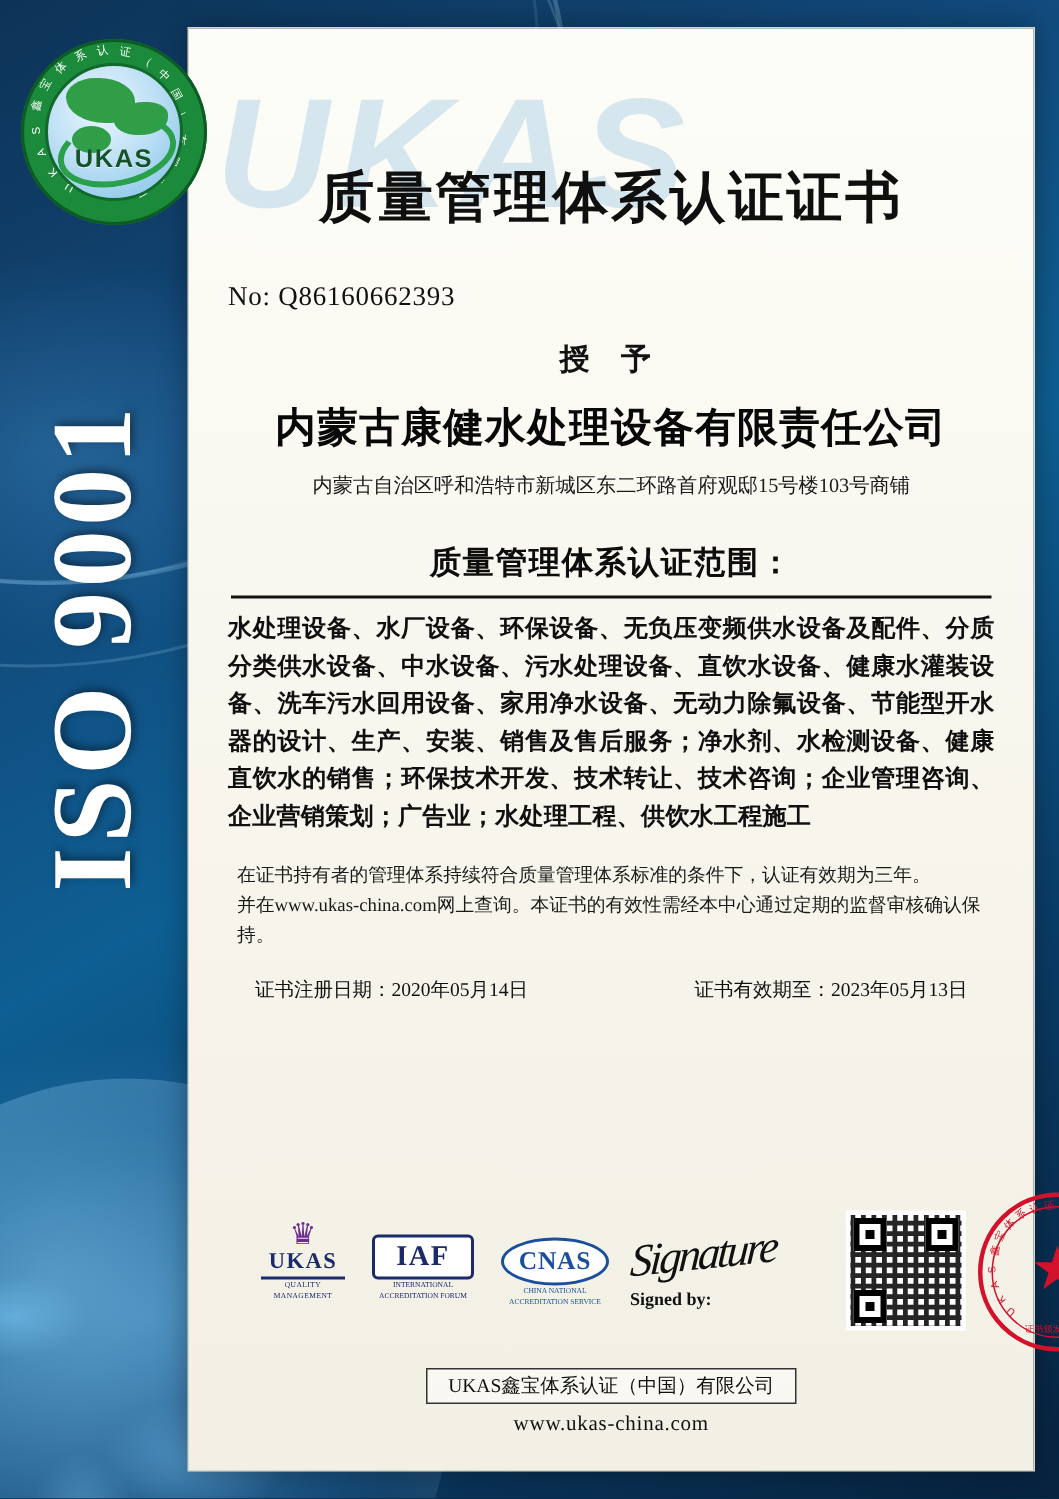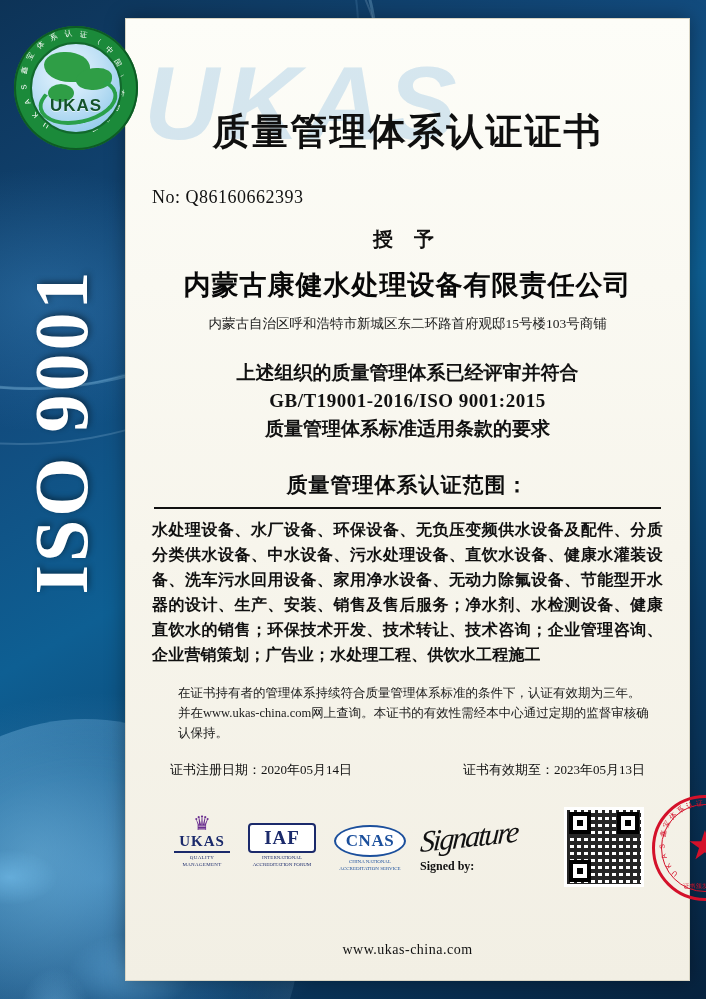--- a/index.html
+++ b/index.html
@@ -216,21 +216,20 @@
     letter-spacing: 0.2px;
   }
 
   .validity {
     margin-top: 16px;
     font-size: 12.5px;
     line-height: 20px;
     color: #1a1a1a;
     text-align: left;
     padding: 0 6px;
-    margin-left: 20px;
   }
 
   .dates {
     display: flex;
     justify-content: space-between;
     margin-top: 18px;
     padding: 0 18px;
     font-size: 13px;
     color: #111;
   }
@@ -418,25 +417,20 @@
       <span>No:</span>
       <span>Q86160662393</span>
     </div>
 
     <div class="awarded">授 予</div>
 
     <div class="company">内蒙古康健水处理设备有限责任公司</div>
 
     <div class="address">内蒙古自治区呼和浩特市新城区东二环路首府观邸15号楼103号商铺</div>
 
-    <div class="statement">
-      <div>上述组织的质量管理体系已经评审并符合</div>
-      <div class="std">GB/T19001-2016/ISO 9001:2015</div>
-      <div>质量管理体系标准适用条款的要求</div>
-    </div>
 
     <div class="scope-title">质量管理体系认证范围：</div>
     <div class="rule"></div>
     <div class="scope-body">水处理设备、水厂设备、环保设备、无负压变频供水设备及配件、分质分类供水设备、中水设备、污水处理设备、直饮水设备、健康水灌装设备、洗车污水回用设备、家用净水设备、无动力除氟设备、节能型开水器的设计、生产、安装、销售及售后服务；净水剂、水检测设备、健康直饮水的销售；环保技术开发、技术转让、技术咨询；企业管理咨询、企业营销策划；广告业；水处理工程、供饮水工程施工</div>
 
     <div class="validity">
       <div>在证书持有者的管理体系持续符合质量管理体系标准的条件下，认证有效期为三年。</div>
       <div>并在www.ukas-china.com网上查询。本证书的有效性需经本中心通过定期的监督审核确认保持。</div>
     </div>
 
@@ -501,17 +495,18 @@
             <span class="circ-char" style="font-size: 7px; color: rgb(212, 17, 42); transform: translate(-50%, -50%) rotate(-22.3529deg) translate(0px, -44px);">认</span>
             <span class="circ-char" style="font-size: 7px; color: rgb(212, 17, 42); transform: translate(-50%, -50%) rotate(-7.64706deg) translate(0px, -44px);">证</span>
             <span class="circ-char" style="font-size: 7px; color: rgb(212, 17, 42); transform: translate(-50%, -50%) rotate(7.05882deg) translate(0px, -44px);">（</span>
           </div>
         <div class="star">★</div>
         <div class="bottom-txt">证书颁发专用章</div>
       </div>
     </div>
 
     <div class="footer">
+      <div class="org">UKAS鑫宝体系认证（中国）有限公司</div>
       <div class="url">www.ukas-china.com</div>
     </div>
 
   </div>
 </div>
 
 </body></html>

